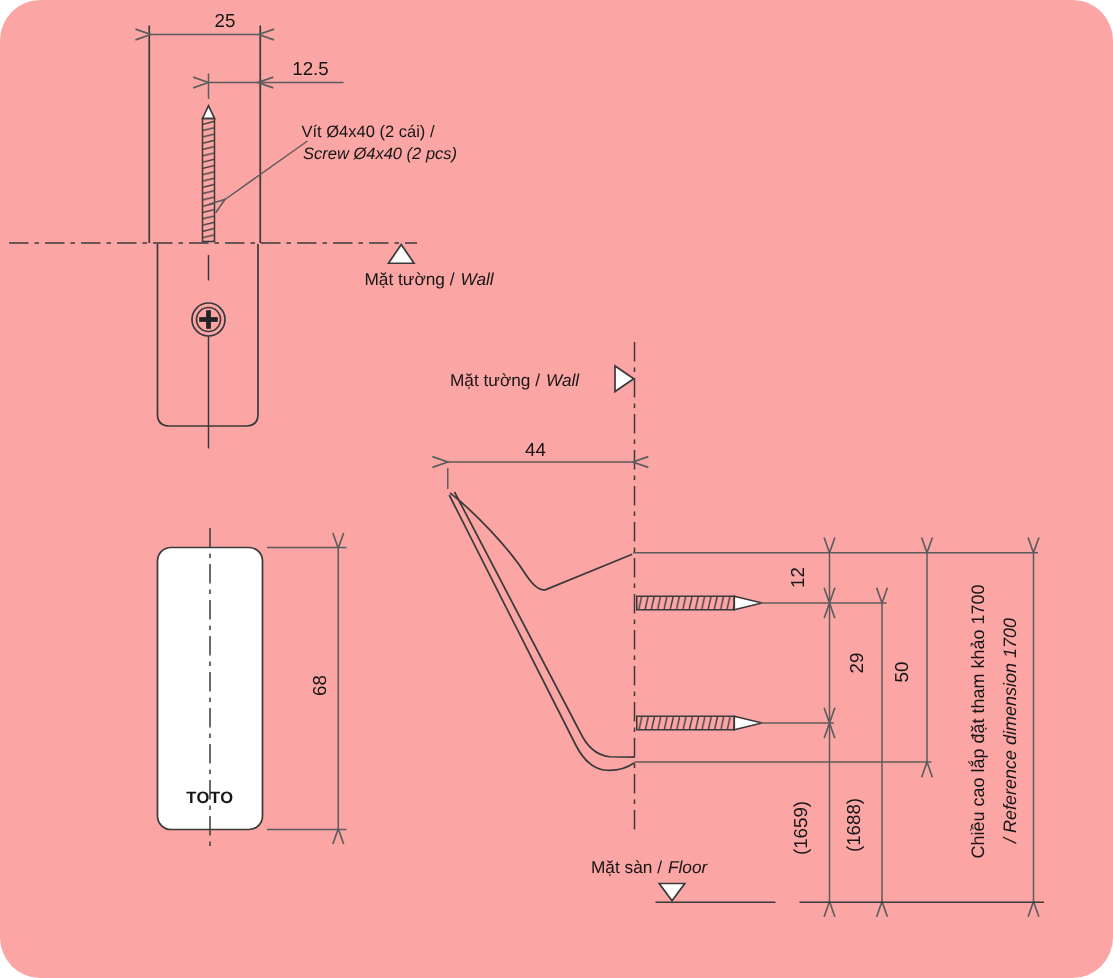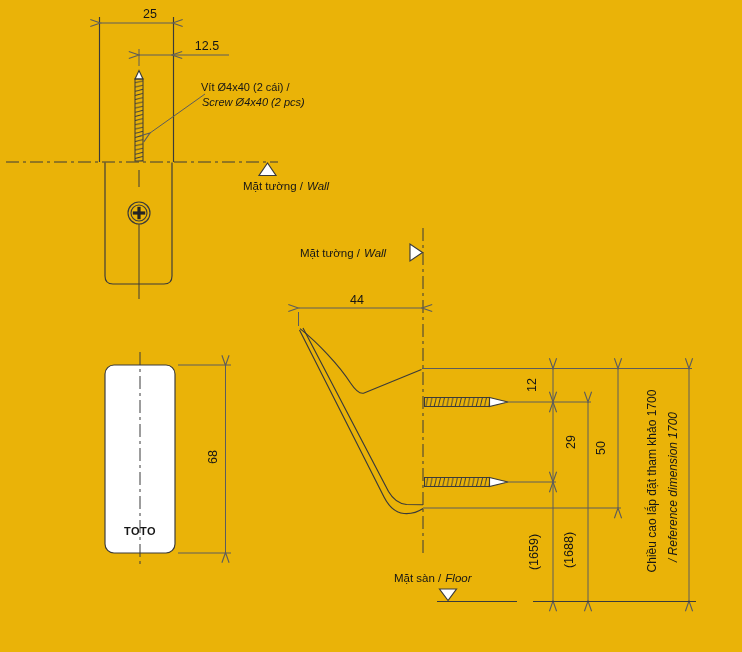--- a/index.html
+++ b/index.html
@@ -1,17 +1,17 @@
 <!DOCTYPE html>
 <html><head>
 <meta charset="utf-8">
 <style>
   html,body{margin:0;padding:0;background:#ffffff;}
-  .stage{position:relative;width:742px;height:652px;background:#eab308;overflow:hidden;
-         font-family:"Liberation Sans","DejaVu Sans",sans-serif;}
+  .stage{position:relative;width:742px;height:652px;background:#fca5a5;overflow:hidden;
+         font-family:"Liberation Sans","DejaVu Sans",sans-serif;border-radius:27px;}
   svg{position:absolute;left:0;top:0;}
   svg text{fill:#161616;font-family:"Liberation Sans","DejaVu Sans",sans-serif;}
   .ol{stroke:#3a3a3a;stroke-width:1.15;fill:none;}              
   .olf{stroke:#3a3a3a;stroke-width:1.15;fill:#ffffff;}          
   .dl{stroke:#5c5c5c;stroke-width:1;fill:none;}                 
   .cl{stroke:#3a3a3a;stroke-width:1;fill:none;}                 
   .dashdot{stroke-dasharray:13 4 3 4;}
   .thick{stroke:#242424;stroke-width:3.2;fill:none;}
   .dim{font-size:12.5px;}
   .lbl{font-size:11.5px;}

